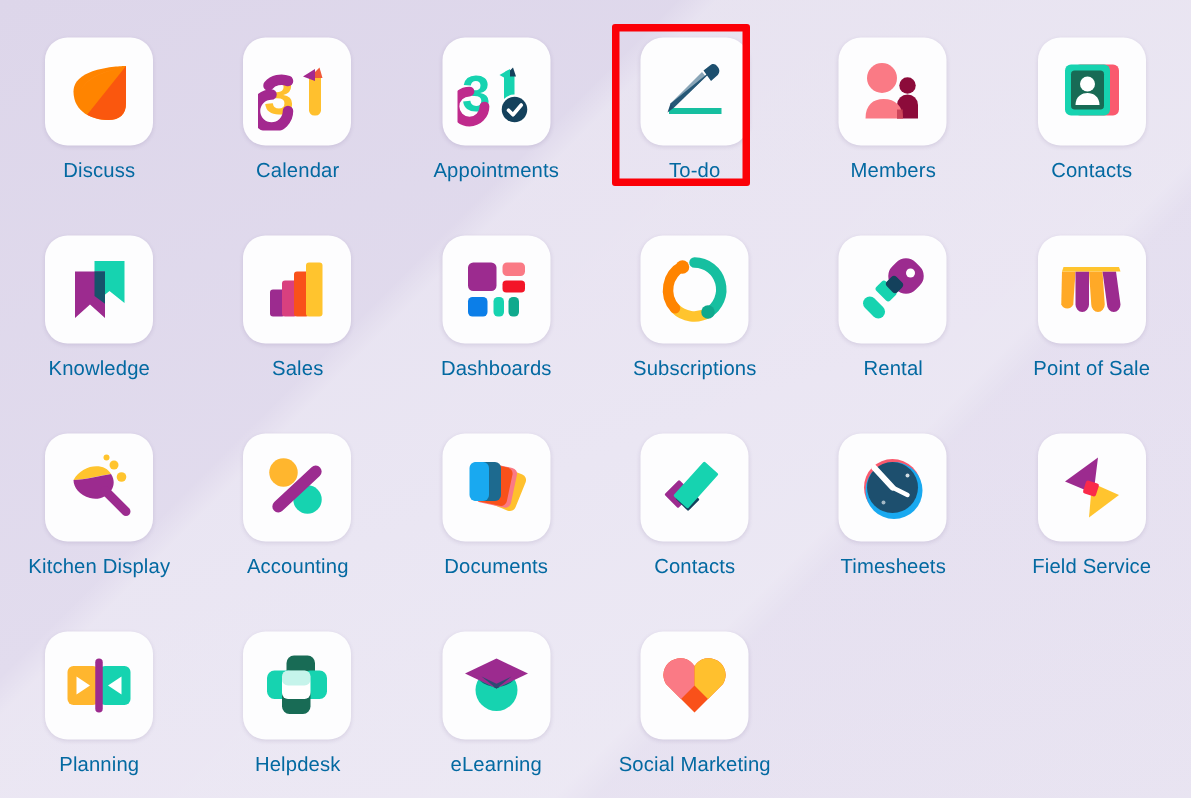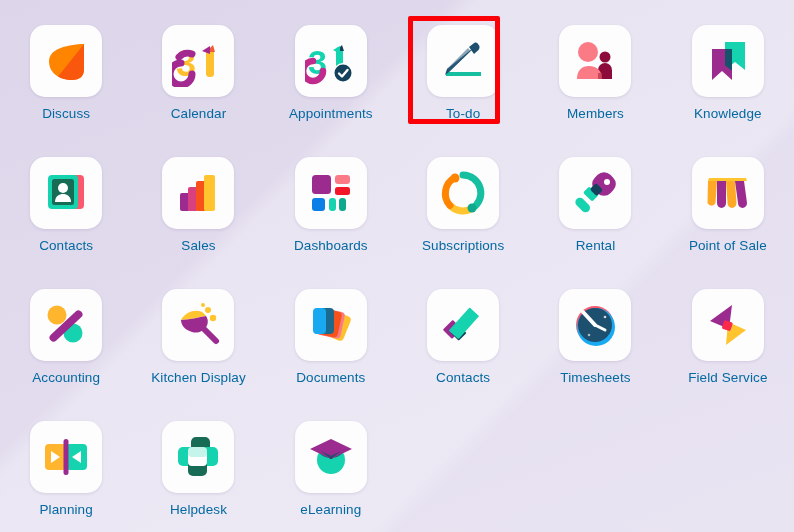--- a/index.html
+++ b/index.html
@@ -130,39 +130,39 @@
         <path d="M8 44 C8 35 13 31 20 31 C28 31 33 36 33 44 Z" fill="#fa7a85"></path>
         <path d="M29 38 L33 38 L33 44 L29 44 Z" fill="#c1384f" opacity="0.8"></path>
       </svg>
     </div>
     <div class="app-label">Members</div>
   </div>
 
   <div class="app-tile">
     <div class="icon-box">
       <svg width="52" height="52" viewBox="0 0 52 52">
-        <path d="M23 7 L43 7 L43 35 L33 27 L23 35 Z" fill="#16d3b0"></path>
-        <path d="M10 14 L30 14 L30 45 L20 36 L10 45 Z" fill="#9c2b8f"></path>
-        <path d="M23 14 L30 14 L30 35.5 L23 30.4 Z" fill="#16536b"></path>
-      </svg>
-    </div>
-    <div class="app-label">Knowledge</div>
-  </div>
-
-  <div class="app-tile">
-    <div class="icon-box">
-      <svg width="52" height="52" viewBox="0 0 52 52">
         <rect x="14" y="8" width="30" height="34" rx="4" fill="#fa5a6e"></rect>
         <rect x="8" y="8" width="30" height="34" rx="4" fill="#16d3b0"></rect>
         <rect x="12" y="12" width="22" height="26" rx="2.5" fill="#186b55"></rect>
         <circle cx="23" cy="21" r="5" fill="#ffffff"></circle>
         <path d="M15 35 C15 29 19.5 27 23 27 C27 27 31 29.5 31 35 Z" fill="#ffffff"></path>
       </svg>
     </div>
     <div class="app-label">Contacts</div>
+  </div>
+
+  <div class="app-tile">
+    <div class="icon-box">
+      <svg width="52" height="52" viewBox="0 0 52 52">
+        <path d="M23 7 L43 7 L43 35 L33 27 L23 35 Z" fill="#16d3b0"></path>
+        <path d="M10 14 L30 14 L30 45 L20 36 L10 45 Z" fill="#9c2b8f"></path>
+        <path d="M23 14 L30 14 L30 35.5 L23 30.4 Z" fill="#16536b"></path>
+      </svg>
+    </div>
+    <div class="app-label">Knowledge</div>
   </div>
 
 
   <div class="app-tile">
     <div class="icon-box">
       <svg width="52" height="52" viewBox="0 0 52 52">
         <rect x="8" y="26" width="10" height="18" rx="2" fill="#9c2b8f"></rect>
         <rect x="16" y="20" width="10" height="24" rx="2" fill="#d9407f"></rect>
         <rect x="24" y="14" width="10" height="30" rx="2" fill="#f9511a"></rect>
         <rect x="32" y="8" width="11" height="36" rx="2" fill="#ffc42e"></rect>
@@ -220,40 +220,40 @@
         <path d="M33 14 L42 14 L45 36 a4.5 5 0 0 1 -9 0 Z" fill="#9c2b8f"></path>
         <path d="M6 14 L45 14 L44 11 L7 11 Z" fill="#ffc42e"></path>
       </svg>
     </div>
     <div class="app-label">Point of Sale</div>
   </div>
 
   <div class="app-tile">
     <div class="icon-box">
       <svg width="52" height="52" viewBox="0 0 52 52">
-        <circle cx="17" cy="16" r="9.5" fill="#ffb62e"></circle>
-        <circle cx="33" cy="34" r="9.5" fill="#16d3b0"></circle>
-        <rect x="5" y="23" width="42" height="8" rx="4" fill="#9c2b8f" transform="rotate(-43 26 27)"></rect>
-      </svg>
-    </div>
-    <div class="app-label">Accounting</div>
-  </div>
-
-  <div class="app-tile">
-    <div class="icon-box">
-      <svg width="52" height="52" viewBox="0 0 52 52">
         <path d="M9 21 C15 10 30 9 34 17 C27 18 16 21 9 21 Z" fill="#ffc42e"></path>
         <path d="M9 21 C16 21 28 18 34 17 C40 26 30 36 20 33 C13 31 9 26 9 21 Z" fill="#9c2b8f"></path>
         <path d="M30 28 L44 42" stroke="#9c2b8f" stroke-width="6" stroke-linecap="round"></path>
         <circle cx="36" cy="11" r="3" fill="#ffc42e"></circle>
         <circle cx="41" cy="19" r="3.2" fill="#ffc42e"></circle>
         <circle cx="31" cy="6" r="2" fill="#ffc42e"></circle>
       </svg>
     </div>
     <div class="app-label">Kitchen Display</div>
+  </div>
+
+  <div class="app-tile">
+    <div class="icon-box">
+      <svg width="52" height="52" viewBox="0 0 52 52">
+        <circle cx="17" cy="16" r="9.5" fill="#ffb62e"></circle>
+        <circle cx="33" cy="34" r="9.5" fill="#16d3b0"></circle>
+        <rect x="5" y="23" width="42" height="8" rx="4" fill="#9c2b8f" transform="rotate(-43 26 27)"></rect>
+      </svg>
+    </div>
+    <div class="app-label">Accounting</div>
   </div>
 
   <div class="app-tile">
     <div class="icon-box">
       <svg width="52" height="52" viewBox="0 0 52 52">
         <rect x="17" y="13" width="26" height="26" rx="4" fill="#ffc02e" transform="rotate(22 30 26)"></rect>
         <rect x="14" y="11" width="24" height="27" rx="4" fill="#fa7a85" transform="rotate(12 26 24)"></rect>
         <rect x="13" y="11" width="22" height="26" rx="4" fill="#f9511a" transform="rotate(12 24 24)"></rect>
         <rect x="9" y="9" width="20" height="26" rx="4" fill="#1d6a8f"></rect>
         <rect x="8" y="9" width="13" height="26" rx="4" fill="#19a9f0"></rect>
@@ -332,16 +332,26 @@
       <svg width="52" height="52" viewBox="0 0 52 52">
         <circle cx="26" cy="29" r="14" fill="#16d3b0"></circle>
         <path d="M26 8 L47 18 L26 28 L5 18 Z" fill="#9c2b8f"></path>
         <path d="M14.5 22.5 L26 28 L37.5 22.5 C34 25.5 30 27 26 27 C22 27 18 25.5 14.5 22.5 Z" fill="#16536b"></path>
         <path d="M16 20 L26 24.8 L36 20 L26 28 Z" fill="#1d4f6e" opacity="0.85"></path>
       </svg>
     </div>
     <div class="app-label">eLearning</div>
   </div>
 
+  <div class="app-tile">
+    <div class="icon-box">
+      <svg width="52" height="52" viewBox="0 0 52 52">
+        <path d="M26 44 L7 25 A11 11 0 0 1 26 13 A11 11 0 0 1 45 25 Z" fill="#f9511a"></path>
+        <path d="M26 13 A11 11 0 0 0 7 25 L17 35 L26 26 Z" fill="#fa7a85"></path>
+        <path d="M26 13 A11 11 0 0 1 45 25 L35 35 L26 26 Z" fill="#ffc02e"></path>
+      </svg>
+    </div>
+    <div class="app-label">Social Marketing</div>
+  </div>
 
 </div>
 
 <div id="highlight-box" style="left: 408px; top: 16px; width: 92px; height: 108px; border-color: rgb(251, 0, 7);"></div>
 
 </body></html>

